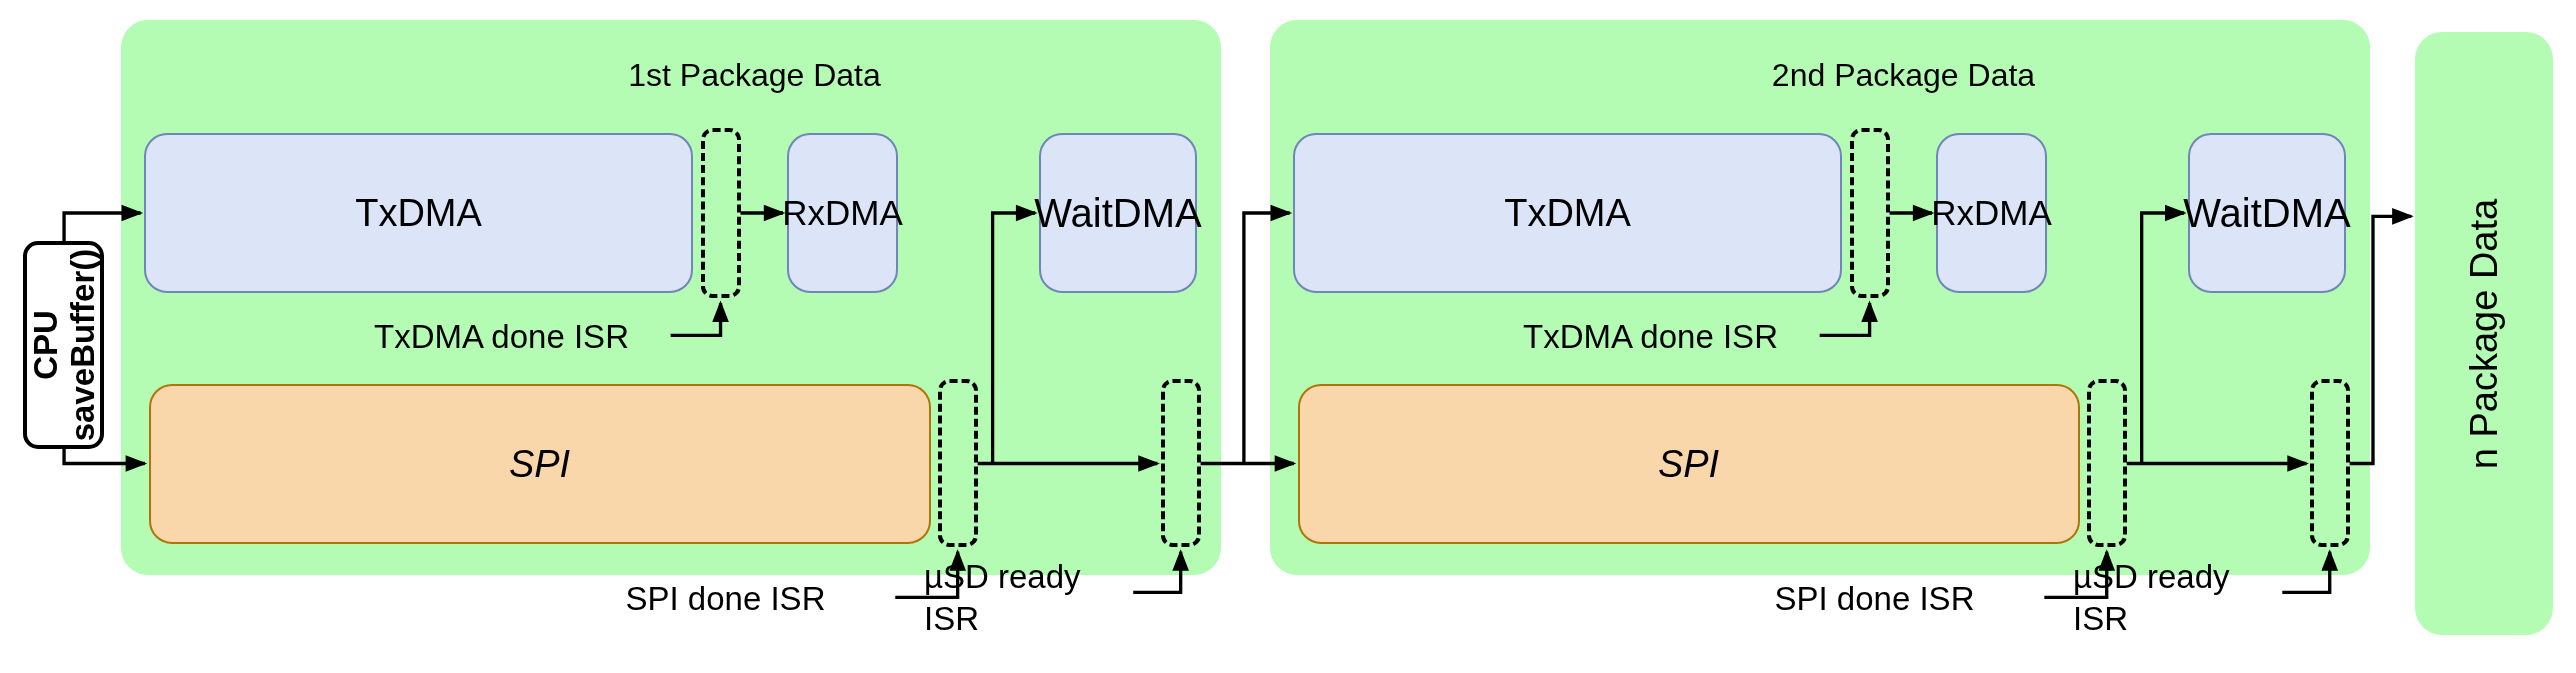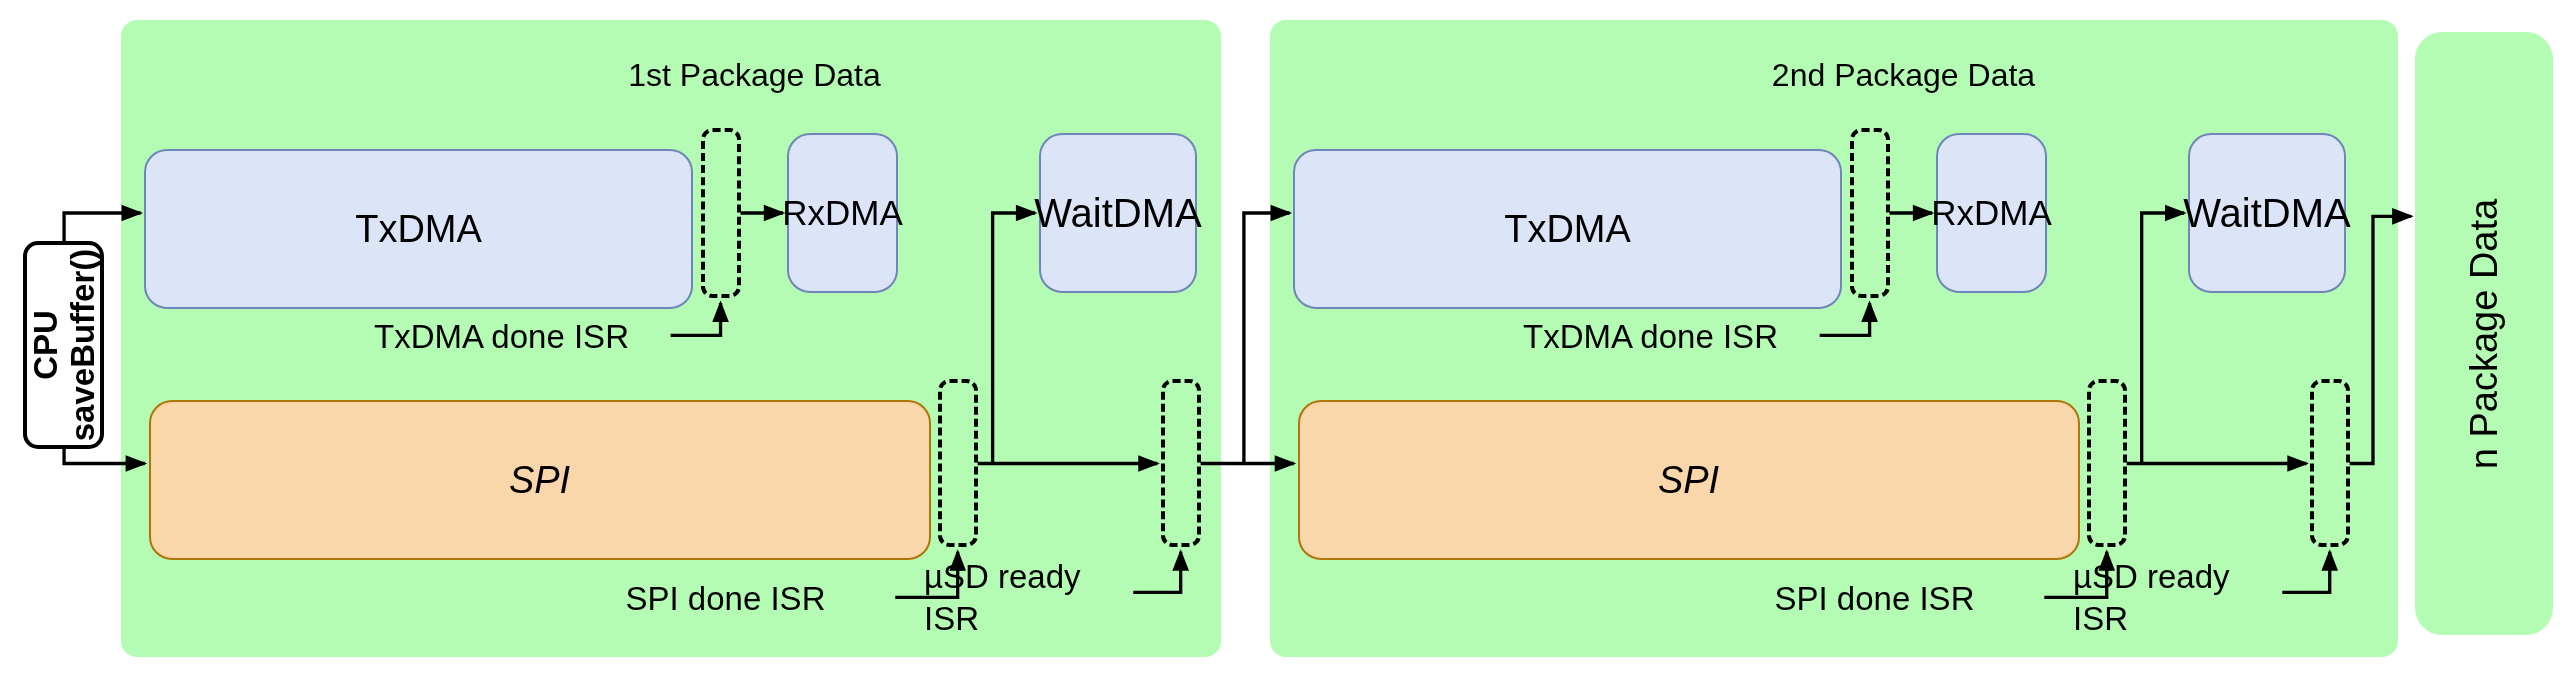--- a/index.html
+++ b/index.html
@@ -1,28 +1,28 @@
 <!DOCTYPE html>
 <html style="--green: #b4fcb4; --blue_fill: #dbe5f7; --blue_border: #7086ba; --orange_fill: #fad7ab; --orange_border: #b07508; --line: #000000;font-size:13.3px"><head>
 <meta charset="utf-8">
 <style>
   html,body{margin:0;padding:0;background:#ffffff;}
   body{font-family:"Liberation Sans", sans-serif; color:#000;}
   .canvas{position:relative;width:2576px;height:674px;background:#fff;overflow:hidden;}
-  .pkg{position:absolute;top:20px;width:1100px;height:637px;background:var(--green);border-radius:16px;}
+  .pkg{position:absolute;top:20px;width:1100px;height:555px;background:var(--green);border-radius:27px;}
   .npkg{position:absolute;left:2415px;top:32px;width:138px;height:603px;background:var(--green);border-radius:27px;}
   .box{position:absolute;box-sizing:border-box;display:flex;align-items:center;justify-content:center;border-radius:23px;}
   .blue{background:var(--blue_fill);border:2.5px solid var(--blue_border);}
   .orange{background:var(--orange_fill);border:2.5px solid var(--orange_border);font-style:italic;}
   .dashed{position:absolute;box-sizing:border-box;border:4.2px dashed #000;border-radius:11.6px;background:transparent;}
   .title{position:absolute;left:384px;top:37px;width:499px;text-align:center;font-size:32px;white-space:nowrap;}
   .lbl{position:absolute;font-size:33px;white-space:nowrap;}
   .lbl.right{text-align:center;}
   .lbl.center{line-height:42px;}
-  .f46{font-size:38px;margin-top:16px;}
+  .f46{font-size:38px;}
   .f40{font-size:35px;}
   .f38{font-size:40px;}
   .cpu{position:absolute;left:23px;top:241px;width:81px;height:208px;box-sizing:border-box;border:4.2px solid #000;border-radius:15px;background:#fff;}
   .vwrap{position:absolute;left:50%;top:50%;transform:translate(-50%,-50%) rotate(-90deg);text-align:center;white-space:nowrap;}
   .cpu .vwrap{font-weight:bold;font-size:33px;line-height:37px;width:208px;}
   .npkg .vwrap{font-size:38px;width:603px;}
   svg.wires{position:absolute;left:0;top:0;pointer-events:none;}
 </style>
 </head>
 <body>
@@ -54,21 +54,21 @@
     <div class="dashed" style="left:817px;top:359px;width:40px;height:168px;"></div>
     <div class="dashed" style="left:1040px;top:359px;width:40px;height:168px;"></div>
     <div class="lbl right" style="left:214px;top:298px;width:333px;">TxDMA done ISR</div>
     <div class="lbl right" style="left:438px;top:560px;width:333px;">SPI done ISR</div>
     <div class="lbl center" style="left:803px;top:536px;width:250px;">
       <div>µSD ready</div>
       <div>ISR</div>
     </div>
   </div>
 
-  <div class="pkg" style="left:1270px;padding-left:28px;">
+  <div class="pkg" style="left:1270px;">
     <div class="title">2nd Package Data</div>
     <div class="box blue f46" style="left:23px;top:113px;width:549px;height:160px;">
         <span>TxDMA</span>
       </div>
     <div class="dashed" style="left:580px;top:108px;width:40px;height:170px;"></div>
     <div class="box blue f40" style="left:666px;top:113px;width:111px;height:160px;">
         <span>RxDMA</span>
       </div>
     <div class="box blue f38" style="left:918px;top:113px;width:158px;height:160px;">
         <span>WaitDMA</span>

